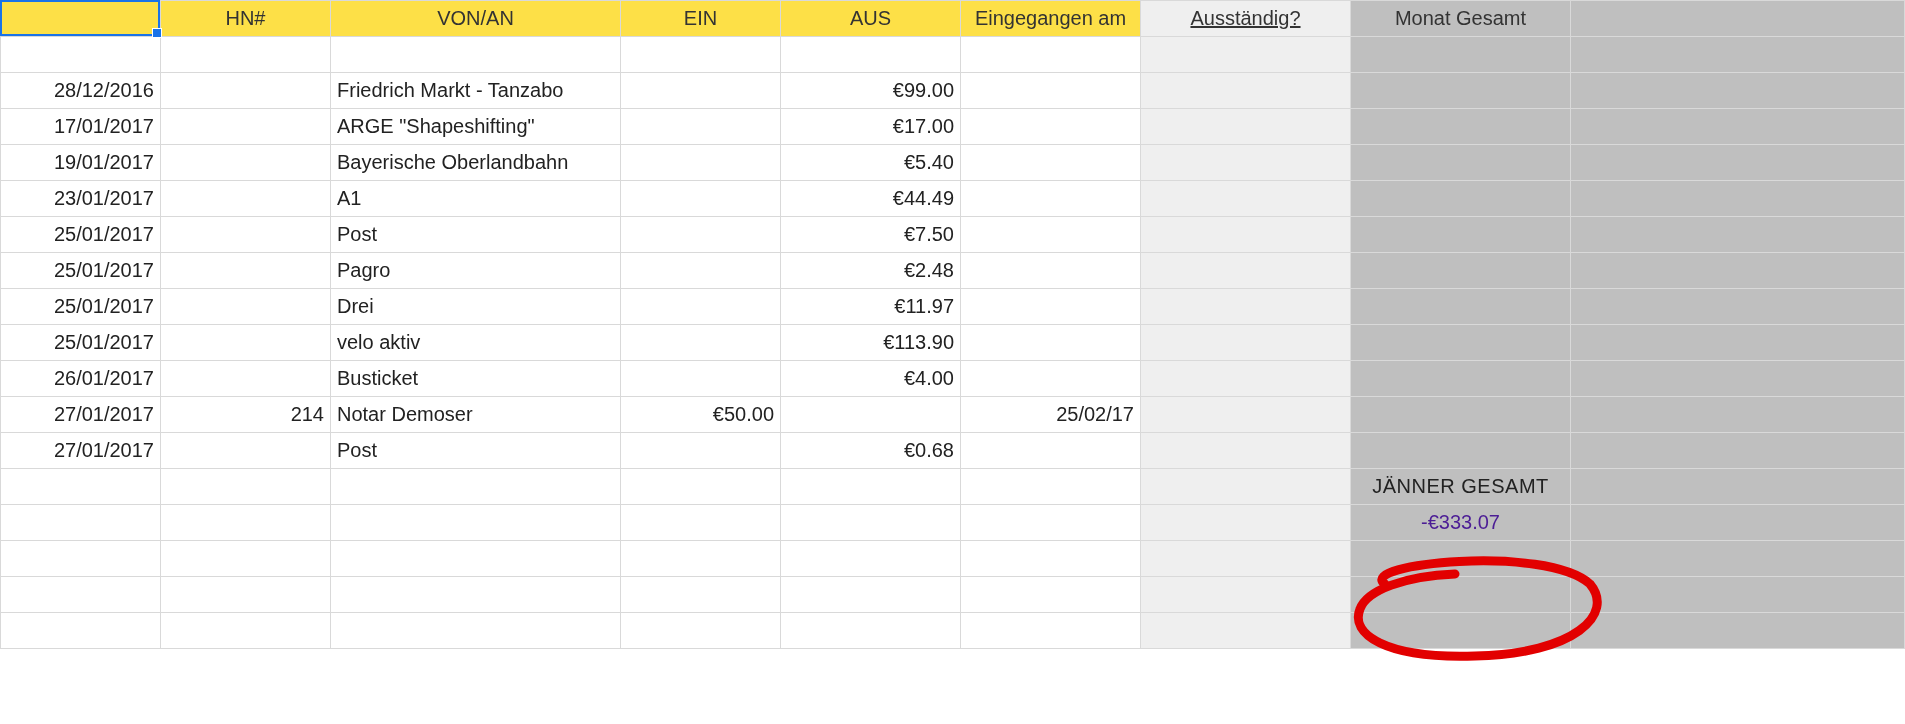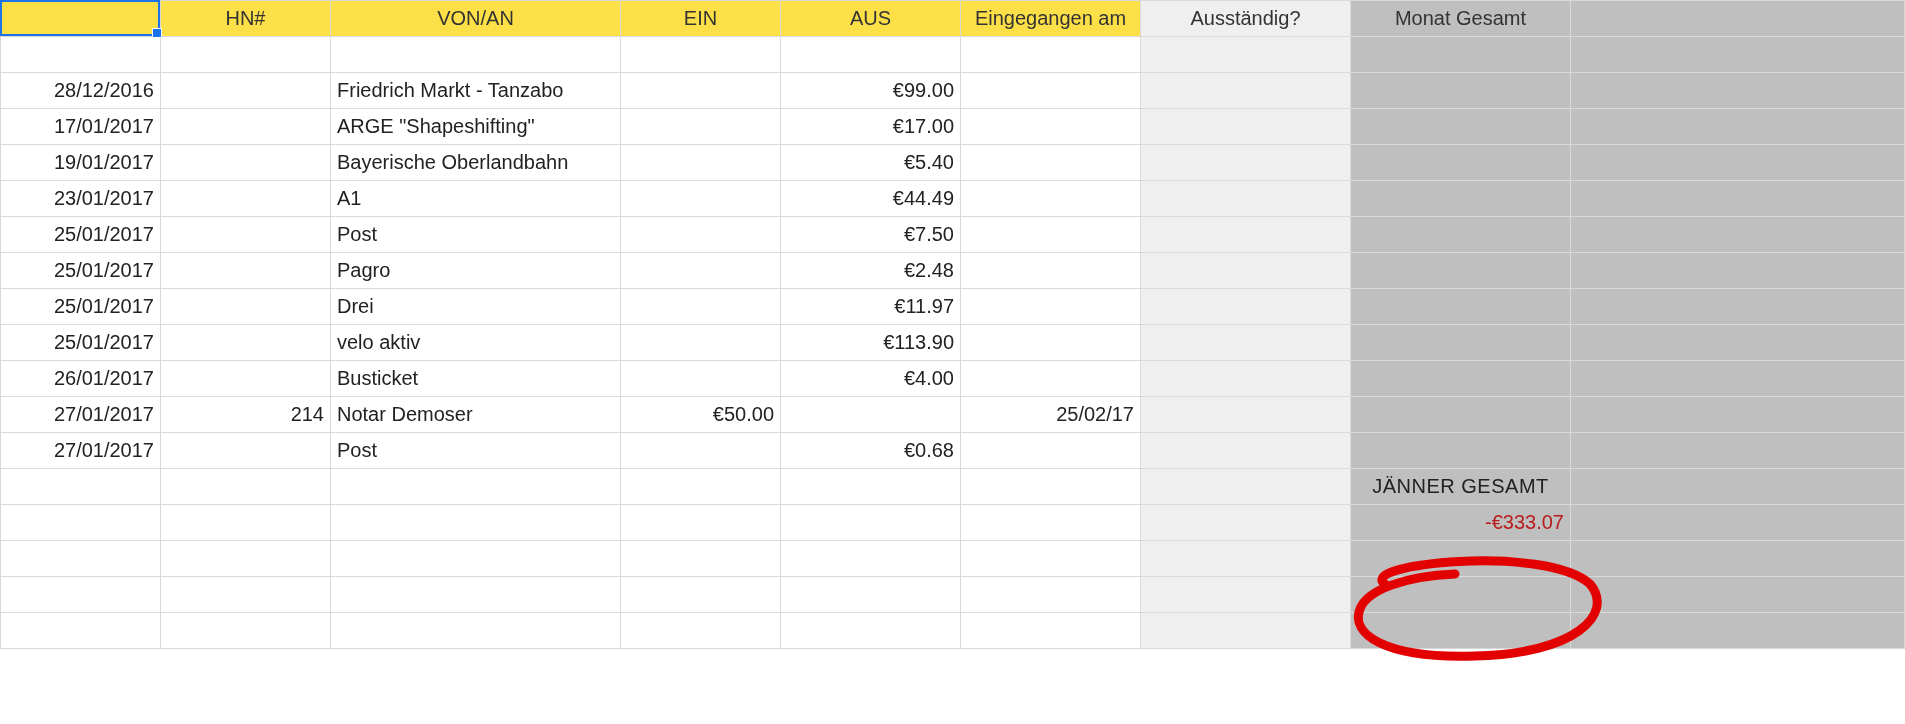--- a/index.html
+++ b/index.html
@@ -37,21 +37,21 @@
     white-space: nowrap;
     overflow: hidden;
     vertical-align: middle;
   }
   th {
     text-align: center;
     font-weight: normal;
     color: #333;
     background: #fde047;
   }
-  .shade1 { background: #efefef; }
+  .shade1 { background: #efefef; text-decoration: underline; }
   .shade2 { background: #bfbfbf; }
   .al-r { text-align: right; }
   .al-l { text-align: left; }
   .al-c { text-align: center; }
 
   
   .active-cell {
     position: absolute;
     left: 0; top: 0;
     width: 160px; height: 36px;
@@ -67,23 +67,23 @@
     background: #1a73e8;
     border: 1px solid #fff;
   }
 
   .summary-label {
     font-size: 20px;
     color: #222;
     letter-spacing: 0.5px;
   }
   .summary-value {
-    color: #b91c1c;
+    color: #4c1d95;
     font-weight: normal;
-    text-align: right;
+    text-align: center;
   }
 
   
   .anno {
     position: absolute;
     right: 300px;
     bottom: 60px;
     width: 260px;
     height: 110px;
     pointer-events: none;

